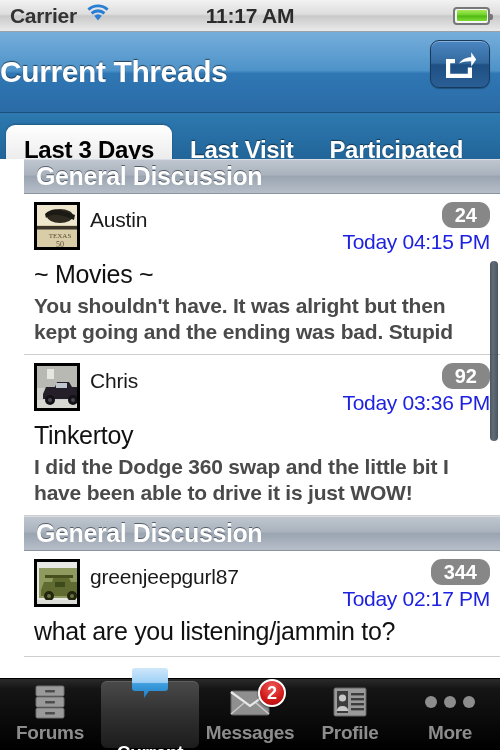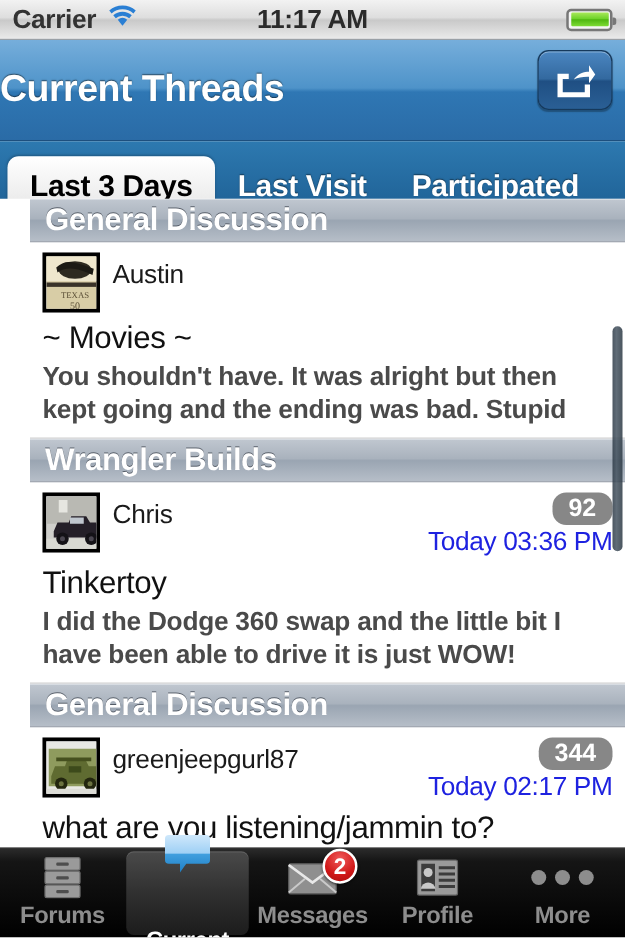--- a/index.html
+++ b/index.html
@@ -372,28 +372,29 @@
             <rect width="46" height="46" fill="#d8cda6"></rect>
             <rect y="0" width="46" height="20" fill="#efe7cd"></rect>
             <ellipse cx="23" cy="11" rx="13" ry="7" fill="#2e2a20"></ellipse>
             <path d="M8 9 q6 -6 14 -4 q9 2 16 5 l-1 5 q-8 -4 -15 -5 q-8 -1 -13 3 Z" fill="#1c1a14"></path>
             <rect y="21" width="46" height="3.5" fill="#3a3329"></rect>
             <text x="23" y="33" font-size="7" font-family="serif" fill="#5a4e36" text-anchor="middle">TEXAS</text>
             <text x="23" y="42" font-size="8" font-family="serif" fill="#5a4e36" text-anchor="middle">50</text>
           </svg>
         </div>
         <div class="thread-author">Austin</div>
+        <div class="thread-meta">
+          <div class="count-badge">24</div>
+          <div class="thread-time">Today 04:15 PM</div>
+        </div>
       </div>
       <div class="thread-title">~ Movies ~</div>
       <div class="thread-preview">You shouldn't have.    It was alright but then kept going and the ending was bad.    Stupid</div>
     </div>
 
-    <div class="section-header">
-      <span class="section-header-title">Wrangler Builds</span>
-    </div>
     <div class="thread-row">
       <div class="thread-top">
         <div class="avatar">
           <svg width="46" height="46" viewBox="0 0 46 46">
             <rect width="46" height="46" fill="#cfcfcb"></rect>
             <rect y="0" width="46" height="22" fill="#b9b9b3"></rect>
             <rect x="10" y="3" width="7" height="10" fill="#e6e6e0"></rect>
             <rect y="34" width="46" height="12" fill="#d9d9d3"></rect>
             <path d="M6 28 l3 -7 h9 l2 -5 h12 l3 5 h8 l2 7 v5 H6 Z" fill="#241f28"></path>
             <rect x="19" y="17" width="11" height="5" fill="#bfc6ce"></rect>

